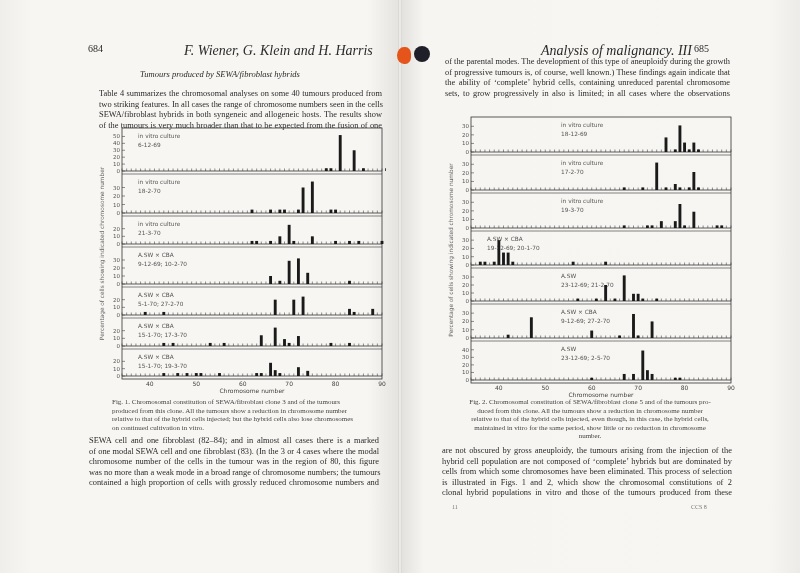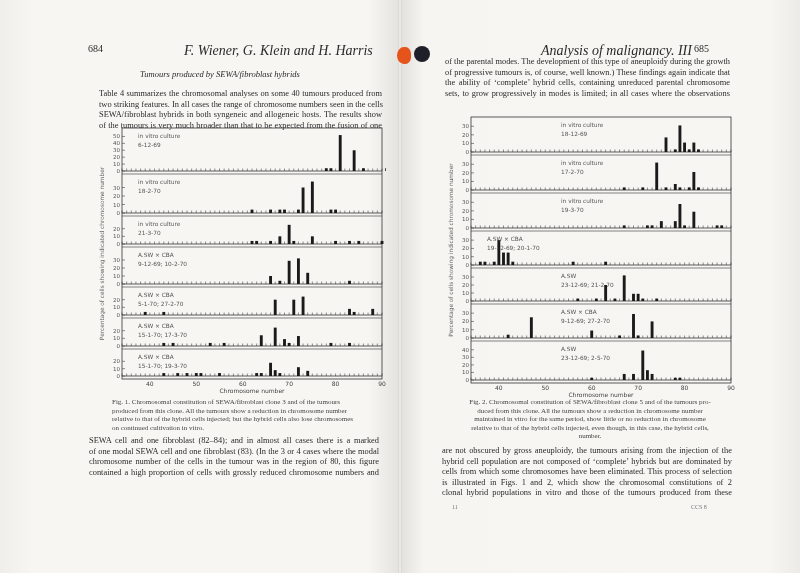--- a/index.html
+++ b/index.html
@@ -611,30 +611,31 @@
 <div class="caption" id="lcap" style="left:112px;top:398px;width:270px;">
     <span class="ln">Fig. 1. Chromosomal constitution of SEWA/fibroblast clone 3 and of the tumours</span>
     <span class="ln">produced from this clone. All the tumours show a reduction in chromosome number</span>
     <span class="ln">relative to that of the hybrid cells injected; but the hybrid cells also lose chromosomes</span>
     <span class="ln last">on continued cultivation in vitro.</span>
   </div>
 <div class="para" id="lp2" style="left:89px;top:436px;width:290px;">
     <span class="ln">SEWA cell and one fibroblast (82–84); and in almost all cases there is a marked</span>
     <span class="ln">of one modal SEWA cell and one fibroblast (83). (In the 3 or 4 cases where the modal</span>
     <span class="ln">chromosome number of the cells in the tumour was in the region of 80, this figure</span>
+    <span class="ln">was no more than a weak mode in a broad range of chromosome numbers; the tumours</span>
     <span class="ln">contained a high proportion of cells with grossly reduced chromosome numbers and</span>
   </div>
 
 <div class="runhead" style="left:541px;">Analysis of malignancy. III</div>
 <div class="pnum" style="left:694px;">685</div>
 <div class="para" id="rp1" style="left:445px;top:57px;width:285px;">
     <span class="ln">of the parental modes. The development of this type of aneuploidy during the growth</span>
     <span class="ln">of progressive tumours is, of course, well known.) These findings again indicate that</span>
     <span class="ln">the ability of ‘complete’ hybrid cells, containing unreduced parental chromosome</span>
-    <span class="ln">sets, to grow progressively in modes is limited; in all cases where the observations</span>
+    <span class="ln">sets, to grow progressively in also is limited; in all cases where the observations</span>
   </div>
 
 <svg id="fig2" style="position:absolute;left:445px;top:115px;" width="290" height="282">
     <rect x="26" y="2" width="260" height="266" fill="none" stroke="#333" stroke-width="0.8"></rect>
     <g>
       <line x1="26" x2="286" y1="37" y2="37" stroke="#333" stroke-width="0.8"></line>
       <line x1="26" x2="286" y1="40" y2="40" stroke="#333" stroke-width="0.6"></line>
       <line x1="26" x2="26" y1="34.5" y2="37" stroke="#444" stroke-width="0.6"></line>
       <line x1="30.642857142857142" x2="30.642857142857142" y1="34.5" y2="37" stroke="#444" stroke-width="0.6"></line>
       <line x1="35.285714285714285" x2="35.285714285714285" y1="34.5" y2="37" stroke="#444" stroke-width="0.6"></line>
@@ -1195,22 +1196,22 @@
     <text x="193.14285714285717" y="275" font-size="6" text-anchor="middle" fill="#444">70</text>
     <text x="239.57142857142856" y="275" font-size="6" text-anchor="middle" fill="#444">80</text>
     <text x="286" y="275" font-size="6" text-anchor="middle" fill="#444">90</text>
     <text x="156" y="282" font-size="6" text-anchor="middle" fill="#444">Chromosome number</text>
     <text x="8" y="135" font-size="5.8" text-anchor="middle" fill="#666" transform="rotate(-90 8 135)">Percentage of cells showing indicated chromosome number</text>
   </svg>
 
 <div class="caption" id="rcap" style="left:455px;top:398px;width:270px;text-align:center;">
     <span class="ln">Fig. 2. Chromosomal constitution of SEWA/fibroblast clone 5 and of the tumours pro-</span>
     <span class="ln">duced from this clone. All the tumours show a reduction in chromosome number</span>
+    <span class="ln">relative to that of the hybrid cells injected, even though, in this case, the hybrid cells,</span>
     <span class="ln">maintained in vitro for the same period, show little or no reduction in chromosome</span>
-    <span class="ln">relative to that of the hybrid cells injected, even though, in this case, the hybrid cells,</span>
     <span class="ln last">number.</span>
   </div>
 <div class="para" id="rp2" style="left:442px;top:446px;width:290px;">
     <span class="ln">are not obscured by gross aneuploidy, the tumours arising from the injection of the</span>
     <span class="ln">hybrid cell population are not composed of ‘complete’ hybrids but are dominated by</span>
     <span class="ln">cells from which some chromosomes have been eliminated. This process of selection</span>
     <span class="ln">is illustrated in Figs. 1 and 2, which show the chromosomal constitutions of 2</span>
     <span class="ln">clonal hybrid populations in vitro and those of the tumours produced from these</span>
   </div>
 <div class="foot" style="left:452px;top:504px;">11</div>

